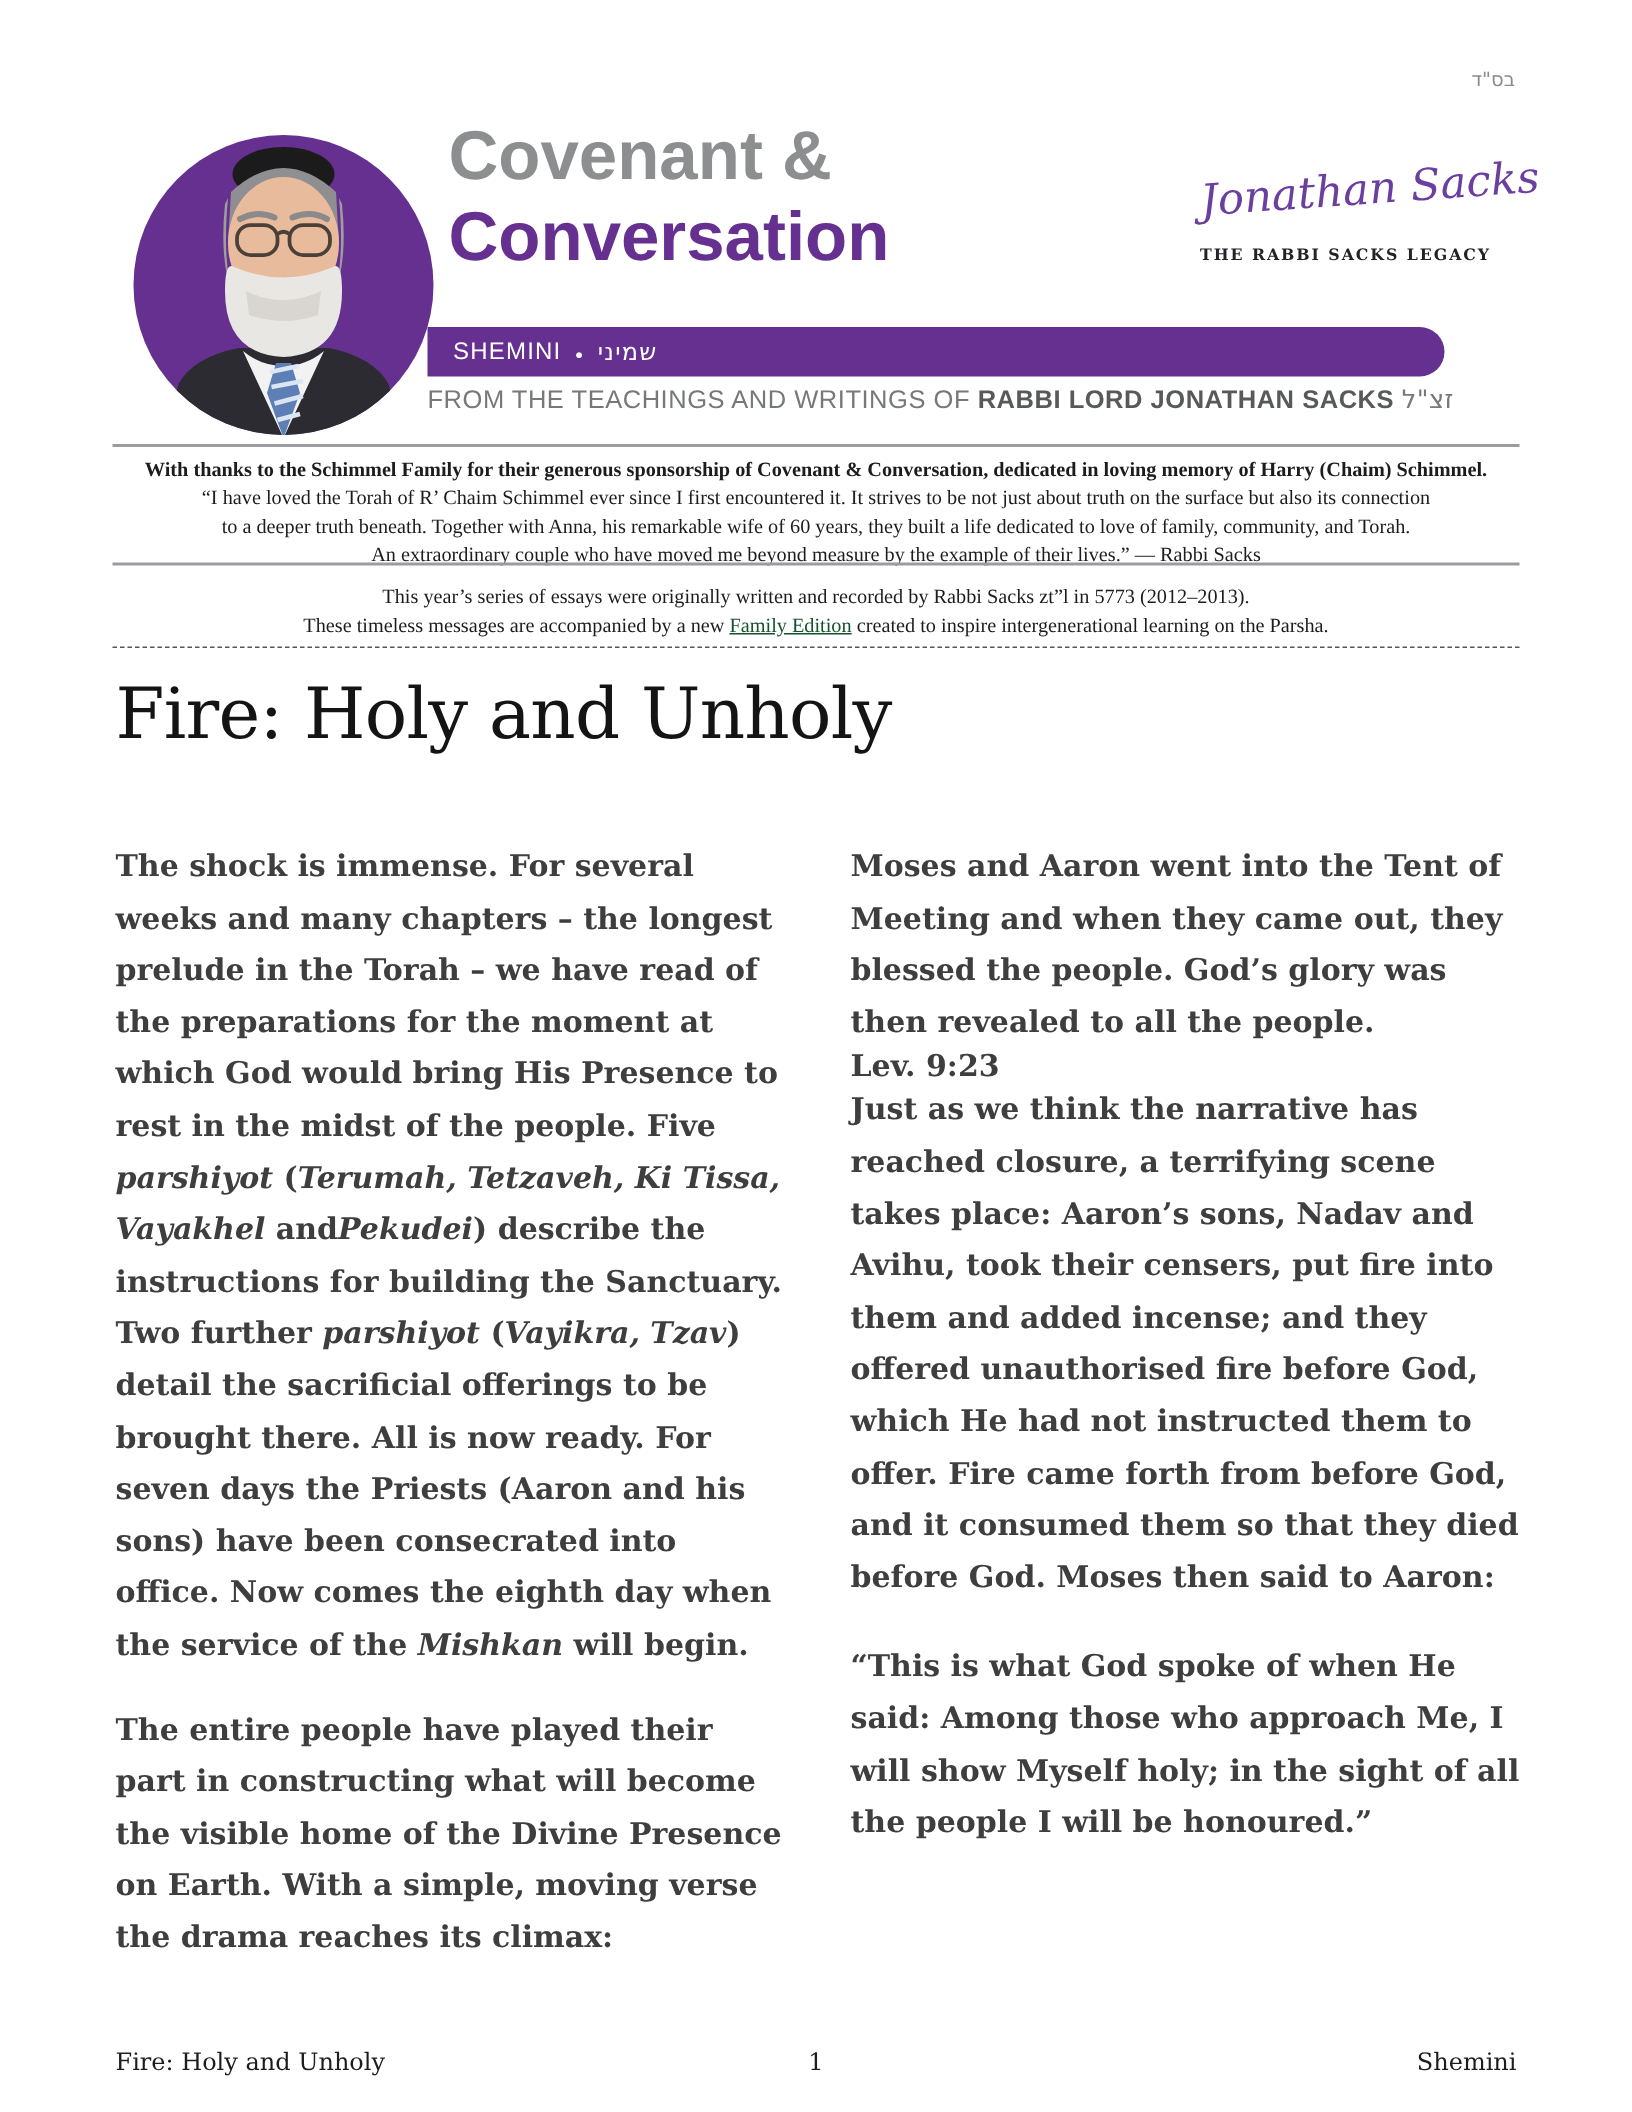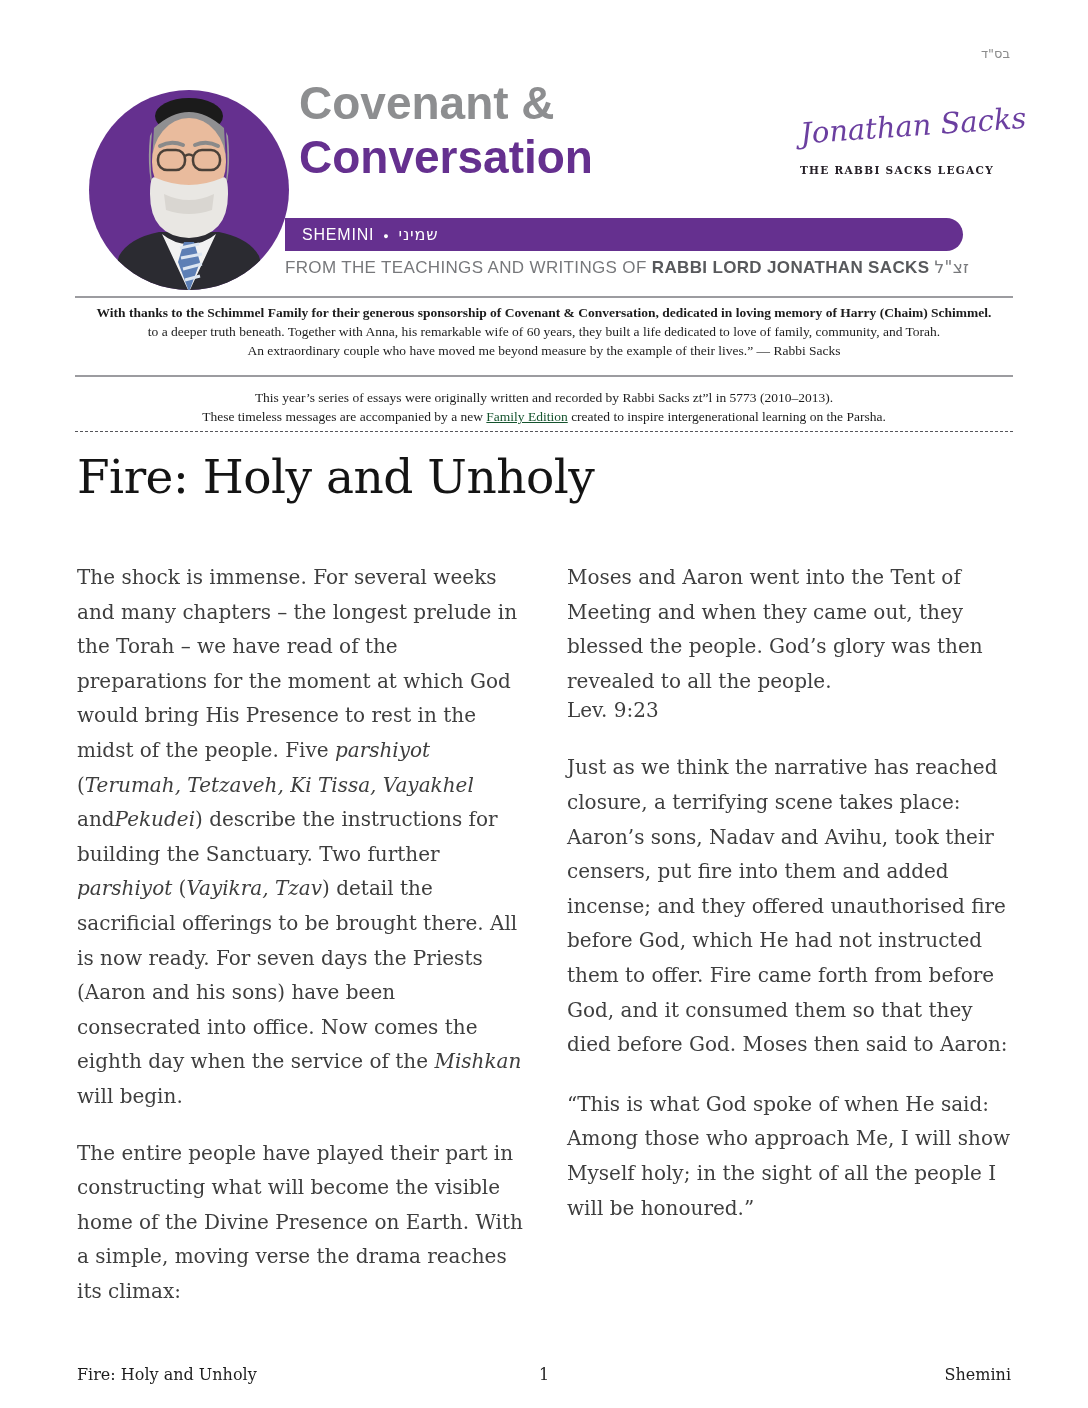--- a/index.html
+++ b/index.html
@@ -45,28 +45,28 @@
 
   .center-block { position:absolute; left:64px; width:960px; text-align:center; color:#1c1c1c;
     font-family:"Liberation Serif",serif; font-size:13.5px; line-height:19px; }
   .sponsor { top:303px; }
   .sponsor .b { font-weight:bold; }
   .series { top:388px; }
   .series a { color:#14532d; text-decoration:underline; cursor:pointer; }
 
   h1.title { position:absolute; left:77px; top:449px; font-size:47px; font-weight:400; color:#141414; letter-spacing:-0.5px; font-family:"DejaVu Serif",serif; }
 
-  .col { position:absolute; top:560px; width:446px; font-size:20px; line-height:34.6px; color:#3e3e3e; }
+  .col { position:absolute; top:560px; width:446px; font-size:20px; line-height:34.6px; color:#3e3e3e;font-weight:bold; }
   .col-left  { left:77px; }
   .col-right { left:567px; }
   .col p { margin:0; }
   .col .gap  { margin-bottom:22px; }
   .quote { margin-left:27px; }
   .cite  { margin-left:27px; margin-top:29px; font-size:20px; line-height:24px; margin-bottom:40px; }
-  .col-right .body-p { margin-bottom:25px;margin-top:28px; }
+  .col-right .body-p { margin-bottom:25px; }
   .col i { font-style:italic; }
 
   .footer { position:absolute; left:77px; right:77px; bottom:24px; font-size:16px; color:#1d1d1d; }
   .footer .fl { position:absolute; left:0; bottom:0; }
   .footer .fc { position:absolute; left:50%; transform:translateX(-50%); bottom:0; }
   .footer .fr { position:absolute; right:0; bottom:0; }
 </style>
 </head>
 <body>
 
@@ -120,28 +120,29 @@
 
   <div class="logo">
     <span class="sig">Jonathan Sacks</span>
     <span class="tag">THE RABBI SACKS LEGACY</span>
   </div>
 
   <div class="rule r1"></div>
 
   <div class="center-block sponsor">
     <div class="b">With thanks to the Schimmel Family for their generous sponsorship of Covenant &amp; Conversation, dedicated in loving memory of Harry (Chaim) Schimmel.</div>
+    <div>“I have loved the Torah of R’ Chaim Schimmel ever since I first encountered it. It strives to be not just about truth on the surface but also its connection</div>
     <div>to a deeper truth beneath. Together with Anna, his remarkable wife of 60 years, they built a life dedicated to love of family, community, and Torah.</div>
     <div>An extraordinary couple who have moved me beyond measure by the example of their lives.” — Rabbi Sacks</div>
   </div>
 
   <div class="rule r2"></div>
 
   <div class="center-block series">
-    <div>This year’s series of essays were originally written and recorded by Rabbi Sacks zt”l in 5773 (2010–2013).</div>
+    <div>This year’s series of essays were originally written and recorded by Rabbi Sacks zt”l in 5773 (2012–2013).</div>
     <div><span>These timeless messages are accompanied by a new </span><a>Family Edition</a><span> created to inspire intergenerational learning on the Parsha.</span></div>
   </div>
 
   <div class="rule dashed"></div>
 
   <h1 class="title">Fire: Holy and Unholy</h1>
 
   <div class="col col-left">
     <p class="gap"><span>The shock is immense. For several weeks and many chapters – the longest prelude in the Torah – we have read of the preparations for the moment at which God would bring His Presence to rest in the midst of the people. Five </span><i>parshiyot</i><span> (</span><i>Terumah, Tetzaveh, Ki Tissa, Vayakhel</i><span> and</span><i>Pekudei</i><span>) describe the instructions for building the Sanctuary. Two further </span><i>parshiyot</i><span> (</span><i>Vayikra, Tzav</i><span>) detail the sacrificial offerings to be brought there. All is now ready. For seven days the Priests (Aaron and his sons) have been consecrated into office. Now comes the eighth day when the service of the </span><i>Mishkan</i><span> will begin.</span></p>
     <p>The entire people have played their part in constructing what will become the visible home of the Divine Presence on Earth. With a simple, moving verse the drama reaches its climax:</p>

